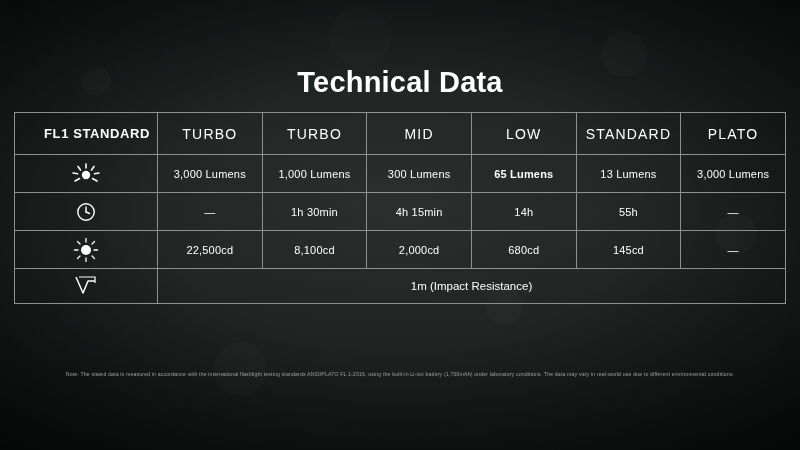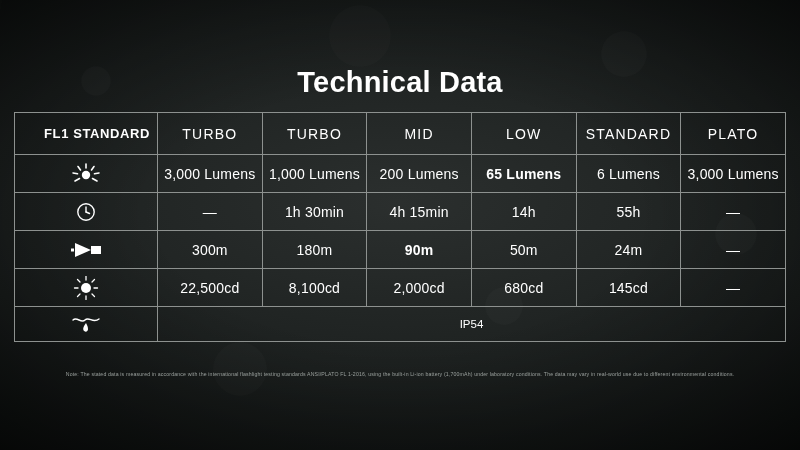--- a/index.html
+++ b/index.html
@@ -87,21 +87,21 @@
   }
   .hdr-row th.fl1 {
     font-size: 13px;
     font-weight: bold;
     letter-spacing: 0.6px;
     padding-left: 23px;
   }
   .col-label { width: 118px; }
   .data-row td {
     height: 35px;
-    font-size: 14px;
+    font-size: 11px;
     letter-spacing: 0.2px;
     color: #ececec;
   }
   .data-row td.highlight {
     font-weight: bold;
     color: #ffffff;
   }
   .icon-cell {
     width: 118px;
   }
@@ -159,57 +159,42 @@
                 <line x1="25" y1="3.5" x2="22.5" y2="7"></line>
                 <line x1="4" y1="10" x2="8.5" y2="10.8"></line>
                 <line x1="30" y1="10" x2="25.5" y2="10.8"></line>
                 <line x1="6" y1="18" x2="10.5" y2="15.5"></line>
                 <line x1="28" y1="18" x2="23.5" y2="15.5"></line>
               </g>
             </svg>
           </td>
           <td>3,000 Lumens</td>
           <td>1,000 Lumens</td>
-          <td>200 Lumens</td>
+          <td>300 Lumens</td>
           <td class="highlight">65 Lumens</td>
-          <td>6 Lumens</td>
+          <td>13 Lumens</td>
           <td>3,000 Lumens</td>
         </tr>
 
         <tr class="data-row">
           <td class="icon-cell">
             <svg width="22" height="22" viewBox="0 0 22 22" aria-hidden="true">
               <circle cx="11" cy="11" r="8.2" fill="none" stroke="#ffffff" stroke-width="1.4"></circle>
               <line x1="11" y1="6" x2="11" y2="11" stroke="#ffffff" stroke-width="1.4" stroke-linecap="round"></line>
               <line x1="11" y1="11" x2="14.5" y2="12.5" stroke="#ffffff" stroke-width="1.4" stroke-linecap="round"></line>
             </svg>
           </td>
           <td>—</td>
           <td>1h 30min</td>
           <td>4h 15min</td>
           <td>14h</td>
           <td>55h</td>
           <td>—</td>
         </tr>
 
-        <tr class="data-row">
-          <td class="icon-cell">
-            <svg width="34" height="18" viewBox="0 0 34 18" aria-hidden="true">
-              <rect x="22" y="5" width="10" height="8" fill="#ffffff"></rect>
-              <polygon points="22,9 6,2 6,16" fill="#ffffff"></polygon>
-              <rect x="2" y="7.5" width="3" height="3" fill="#ffffff"></rect>
-            </svg>
-          </td>
-          <td>300m</td>
-          <td>180m</td>
-          <td class="highlight">90m</td>
-          <td>50m</td>
-          <td>24m</td>
-          <td>—</td>
-        </tr>
 
         <tr class="data-row">
           <td class="icon-cell">
             <svg width="26" height="24" viewBox="0 0 26 24" aria-hidden="true">
               <circle cx="13" cy="12" r="5" fill="#ffffff"></circle>
               <g stroke="#ffffff" stroke-width="1.3" stroke-linecap="round">
                 <line x1="13" y1="0.5" x2="13" y2="4"></line>
                 <line x1="13" y1="20" x2="13" y2="23.5"></line>
                 <line x1="1.5" y1="12" x2="5" y2="12"></line>
                 <line x1="21" y1="12" x2="24.5" y2="12"></line>
@@ -221,29 +206,29 @@
             </svg>
           </td>
           <td>22,500cd</td>
           <td>8,100cd</td>
           <td>2,000cd</td>
           <td>680cd</td>
           <td>145cd</td>
           <td>—</td>
         </tr>
 
-
         <tr class="span-row">
           <td class="icon-cell">
-            <svg width="30" height="20" viewBox="0 0 30 20" aria-hidden="true">
-              <path d="M2 6 C6 2, 10 10, 14 6 C18 2, 22 10, 28 5" fill="none" stroke="#ffffff" stroke-width="1.4" stroke-linecap="round"></path>
-              <path d="M15 9 C12 13, 11.5 15.5, 13.2 17 C14.6 18.3, 16.8 17.6, 17 15.6 C17.2 13.6, 16.2 11.2, 15 9 Z" fill="#ffffff"></path>
-            </svg>
-          </td>
-          <td colspan="6">IP54</td>
-        </tr>
+            <svg width="26" height="22" viewBox="0 0 26 22" aria-hidden="true">
+              <path d="M3 2 L10 18 L15 6 L22 6" fill="none" stroke="#ffffff" stroke-width="1.5" stroke-linejoin="round"></path>
+              <path d="M6 2 L22 2 L22 8" fill="none" stroke="#ffffff" stroke-width="1.2"></path>
+            </svg>
+          </td>
+          <td colspan="6">1m (Impact Resistance)</td>
+        </tr>
+
       </tbody>
         </table>
     </div>
 
     <div class="note">Note: The stated data is measured in accordance with the international flashlight testing standards ANSI/PLATO FL 1-2016, using the built-in Li-ion battery (1,700mAh) under laboratory conditions. The data may vary in real-world use due to different environmental conditions.</div>
   </div>
 </div>
 
 </body></html>

